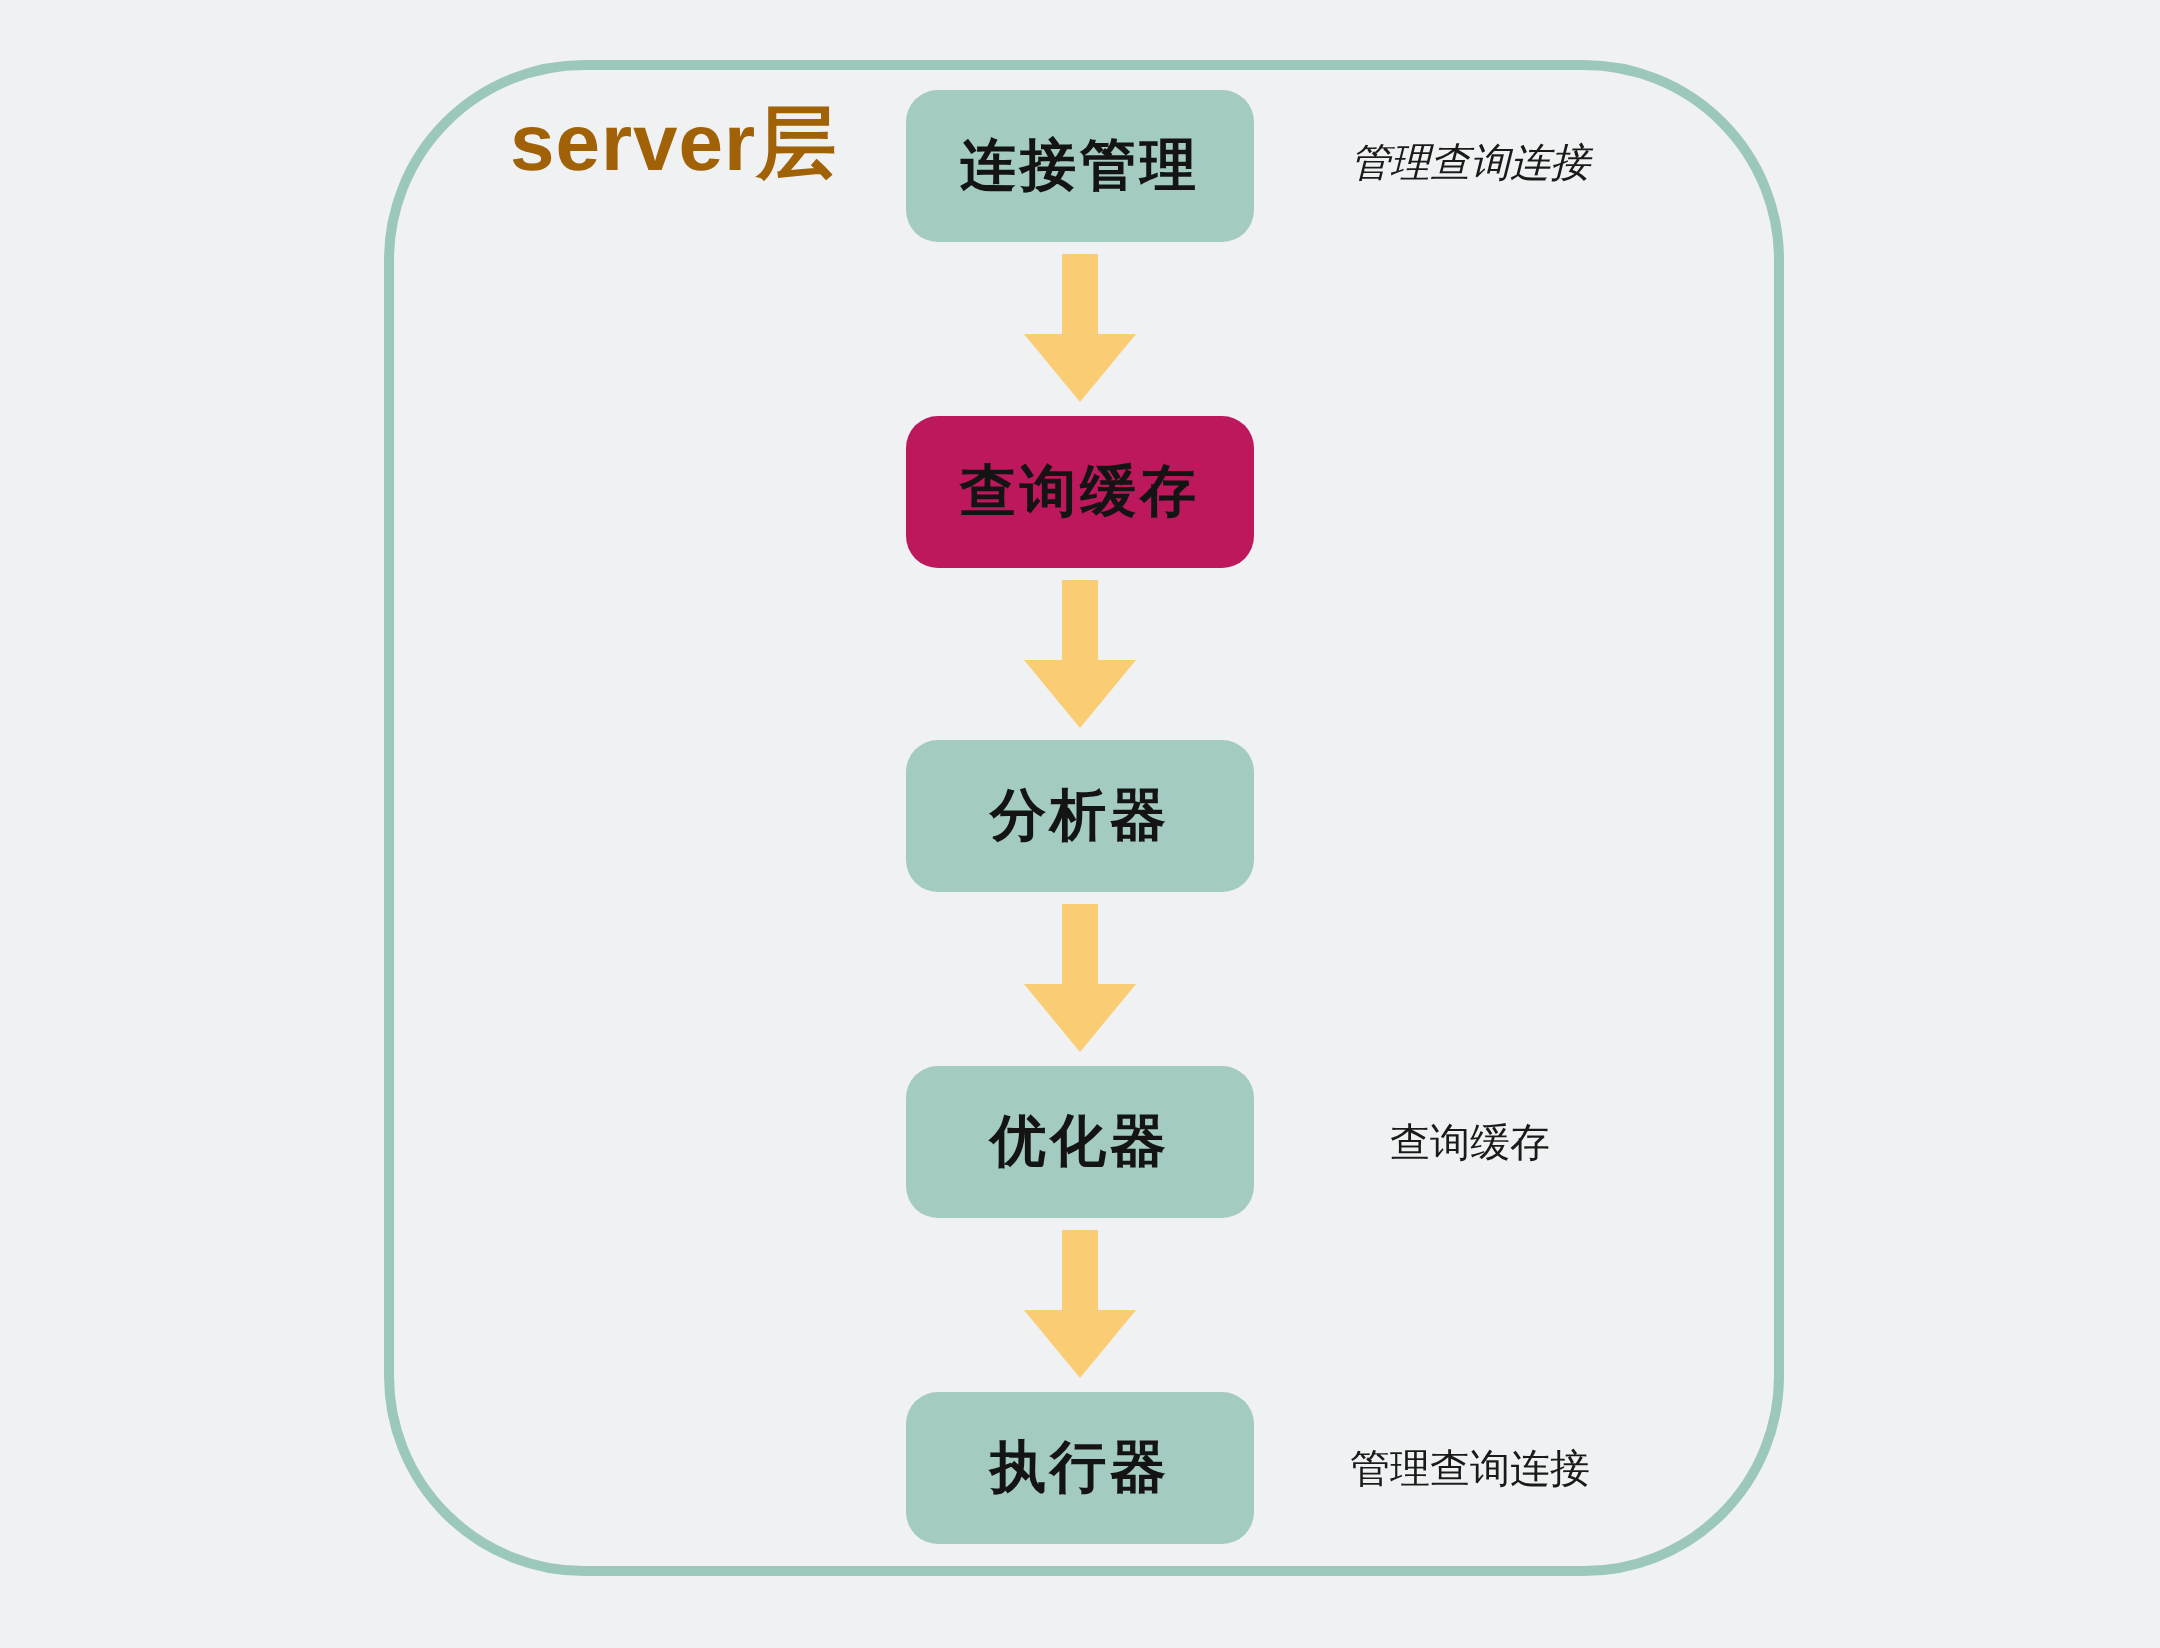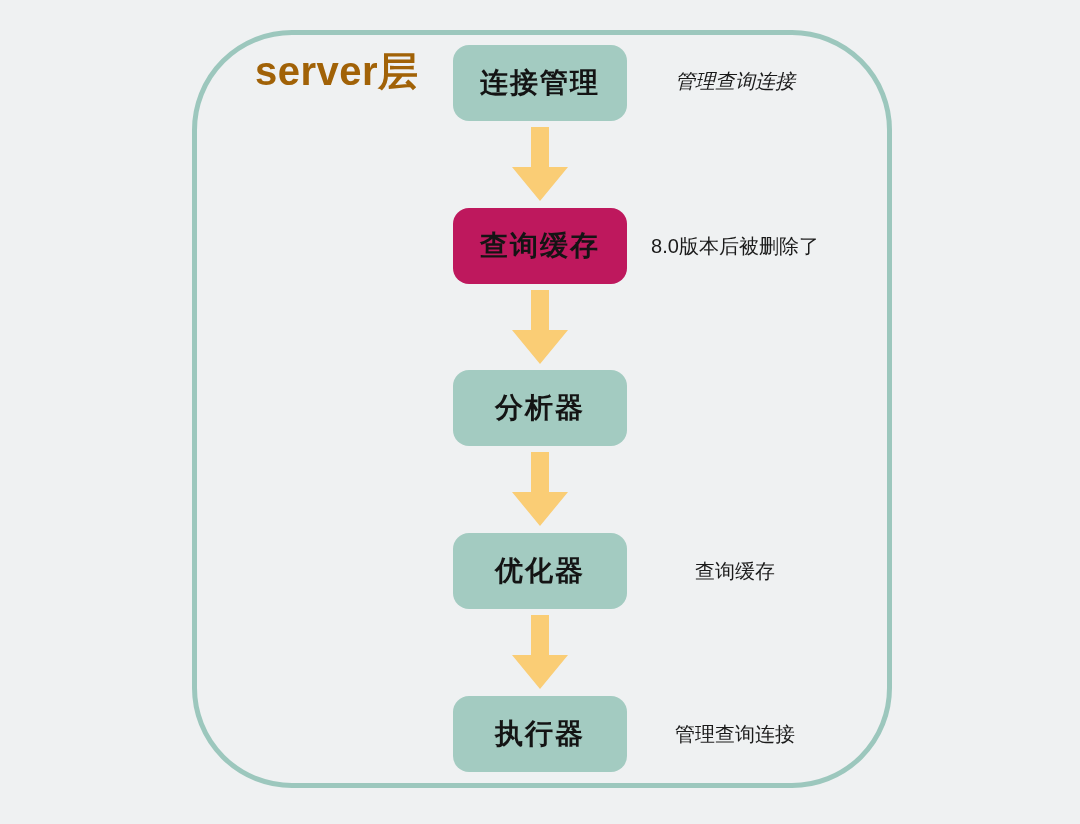--- a/index.html
+++ b/index.html
@@ -89,21 +89,20 @@
   <div class="step-box variant-teal" style="top:45px;">连接管理</div>
   <div class="step-note" style="top:43px;font-style:italic;">管理查询连接</div>
 
   <div class="arrow" style="top:127px;">
     <svg width="56" height="74" viewBox="0 0 56 74" xmlns="http://www.w3.org/2000/svg">
       <polygon points="19,0 37,0 37,40 56,40 28,74 0,40 19,40" fill="#FACD75"></polygon>
     </svg>
   </div>
 
   <div class="step-box variant-dark" style="top:208px;">查询缓存</div>
-  <div class="step-note" style="top:208px;">8.0版本后被删除了</div>
 
   <div class="arrow" style="top:290px;">
     <svg width="56" height="74" viewBox="0 0 56 74" xmlns="http://www.w3.org/2000/svg">
       <polygon points="19,0 37,0 37,40 56,40 28,74 0,40 19,40" fill="#FACD75"></polygon>
     </svg>
   </div>
 
   <div class="step-box variant-teal" style="top:370px;">分析器</div>
 
   <div class="arrow" style="top:452px;">

